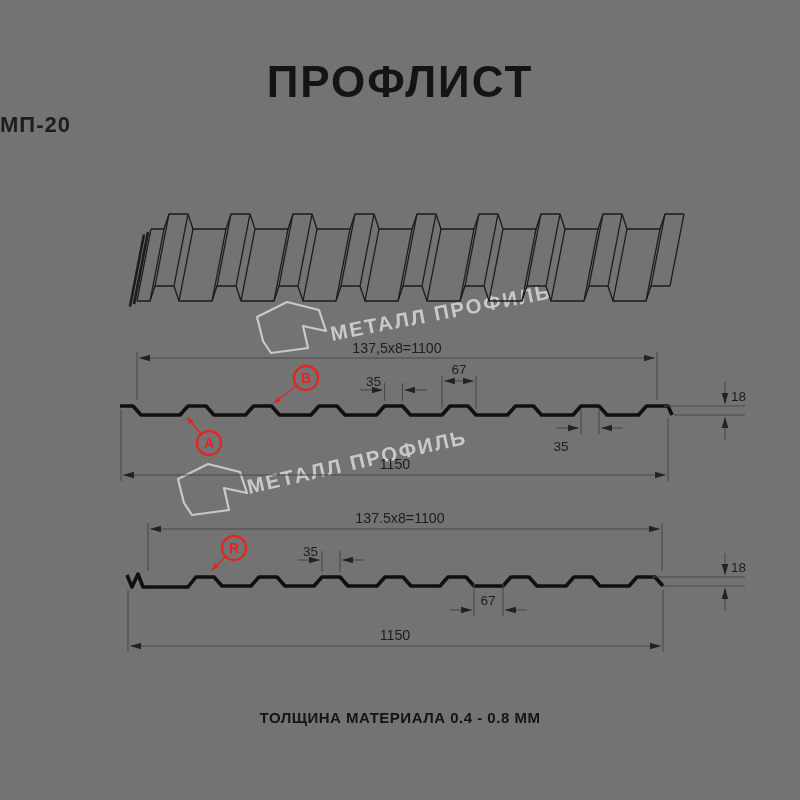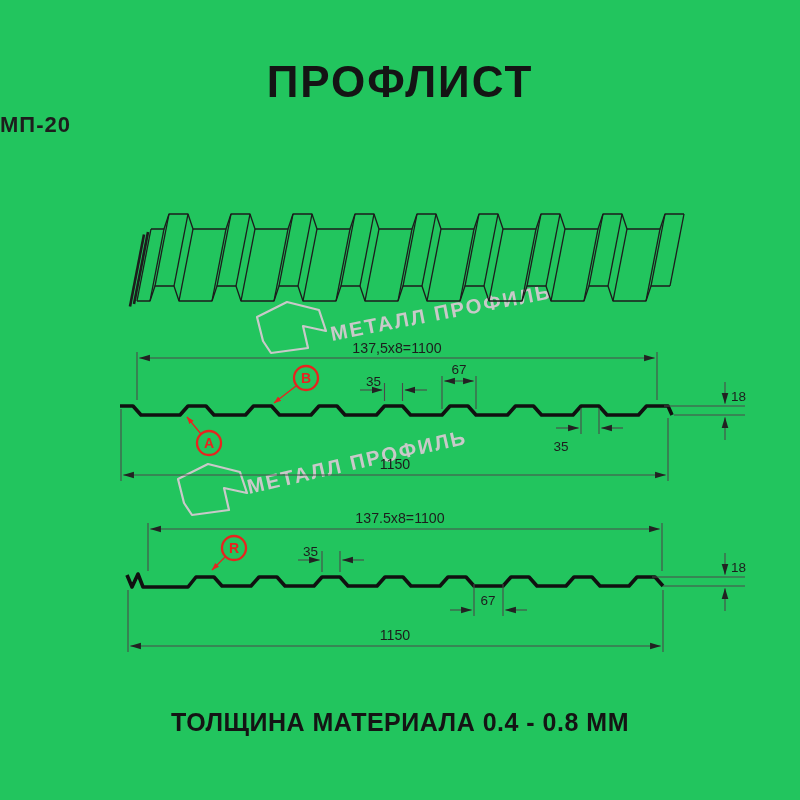--- a/index.html
+++ b/index.html
@@ -1,23 +1,23 @@
 <!DOCTYPE html>
 <html><head>
 <meta charset="utf-8">
 <style>
   html,body{margin:0;padding:0;background:#fff;}
-  .stage{position:relative;width:800px;height:800px;background:#22c55e;overflow:hidden;
+  .stage{position:relative;width:800px;height:800px;background:#737373;overflow:hidden;
          font-family:"Liberation Sans", sans-serif;}
   .title{position:absolute;left:0;top:60px;width:800px;text-align:center;
          font-size:44px;font-weight:bold;letter-spacing:2px;color:#141414;line-height:1;}
   .subtitle{position:absolute;left:0;top:114px;width:800px;
          font-size:22px;font-weight:bold;letter-spacing:1px;color:#1d1d1d;line-height:1;}
   .footer{position:absolute;left:0;top:710px;width:800px;text-align:center;
-         font-size:25px;font-weight:bold;letter-spacing:0.5px;color:#141414;line-height:1;}
+         font-size:15px;font-weight:bold;letter-spacing:0.5px;color:#141414;line-height:1;}
   svg{position:absolute;left:0;top:0;}
   text{font-family:"Liberation Sans", sans-serif;}
   .dimtxt{font-size:13.5px;fill:#1d1d1d;}
   .dimtot{font-size:14.2px;fill:#1d1d1d;}
   .wmtxt{font-size:20.5px;font-weight:bold;letter-spacing:2px;fill:#c9c9c9;}
   .redletter{font-size:14px;font-weight:bold;fill:#e8231f;}
 </style>
 </head>
 <body>
 

